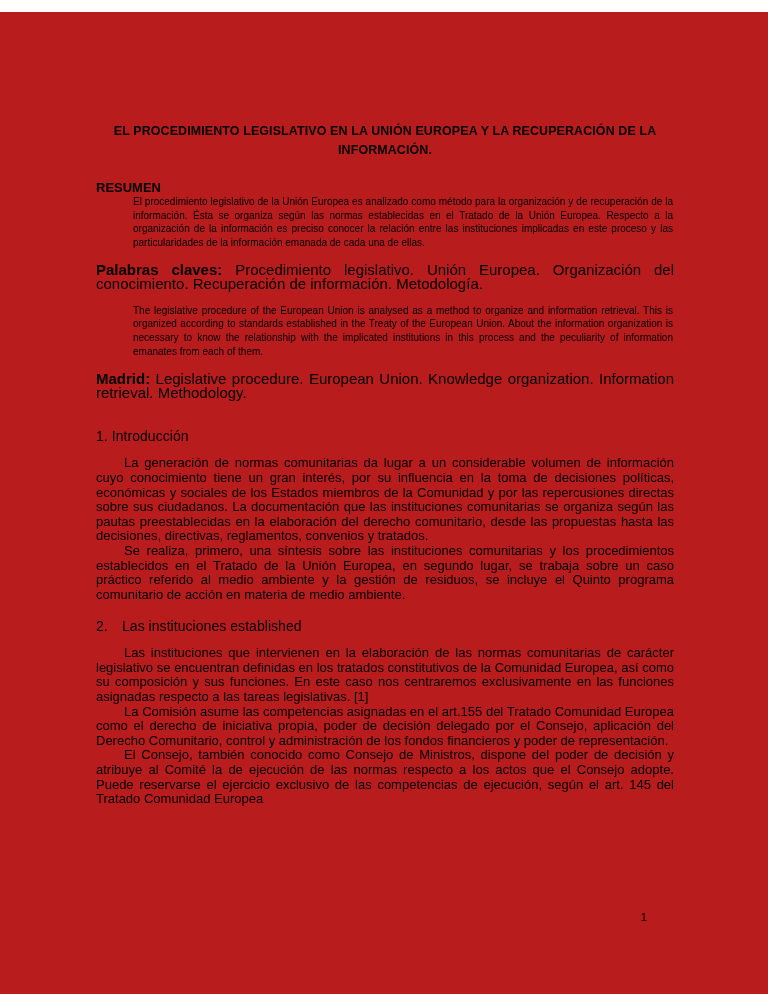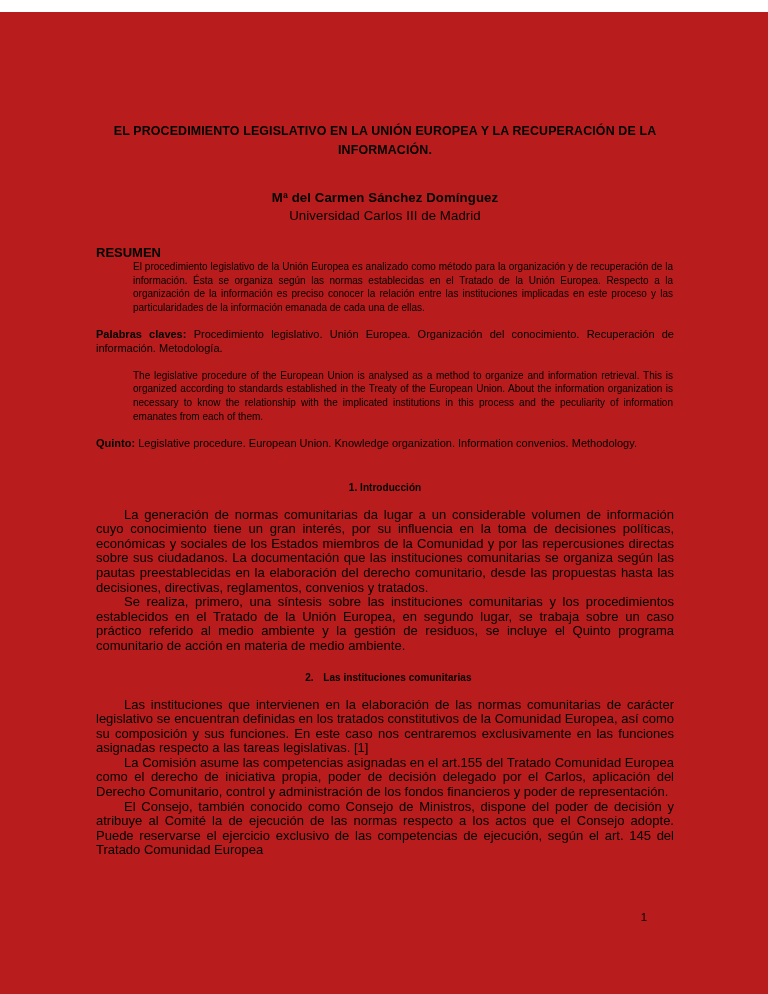--- a/index.html
+++ b/index.html
@@ -63,42 +63,41 @@
     margin: 0;
   }
   .abstract-body {
     font-size: 10px;
     line-height: 13.8px;
     text-align: justify;
     margin: 0 0 0 37px;
     padding-right: 1px;
   }
   .keywords {
-    font-size: 11px;
+    font-size: 15px;
     line-height: 13.8px;
     text-align: justify;
     margin: 0;
   }
   .keywords .kw-lead {
     font-weight: bold;
   }
 
   .gap-resumen { height: 21px; }
   .gap-kw      { height: 13px; }
   .gap-abs     { height: 13px; }
   .gap-kw2     { height: 13px; }
 
   
   .section-heading {
-    font-size: 10px;
-    font-weight: bold;
+    font-size: 14px;
+    font-weight: normal;
     line-height: 16px;
     margin: 0;
     letter-spacing: 0.05px;
-    text-align: center;
   }
   .section-heading .num-pad {
     display: inline-block;
   }
   .section-heading.wide-num .num-pad {
     min-width: 22px;
   }
   .body-p {
     font-size: 13px;
     line-height: 14.6px;
@@ -125,54 +124,50 @@
 
 <div class="page">
 
   <div class="content">
 
     <h1 class="doc-title">
       <span>EL PROCEDIMIENTO LEGISLATIVO EN LA UNIÓN EUROPEA Y LA</span>
       <span>RECUPERACIÓN DE LA INFORMACIÓN.</span>
     </h1>
 
-    <div class="author-block">
-      <div class="author-name">Mª del Carmen Sánchez Domínguez</div>
-      <div class="author-affil">Universidad Carlos III de Madrid</div>
-    </div>
 
     <div class="gap-resumen"></div>
 
     <div class="sec-label">RESUMEN</div>
     <p class="abstract-body">El procedimiento legislativo de la Unión Europea es analizado como método para la organización y de recuperación de la información. Ésta se organiza según las normas establecidas en el Tratado de la Unión Europea. Respecto a la organización de la información es preciso conocer la relación entre las instituciones implicadas en este proceso y las particularidades de la información emanada de cada una de ellas.</p>
 
     <div class="gap-kw"></div>
 
     <p class="keywords"><span class="kw-lead">Palabras claves:</span><span> Procedimiento legislativo. Unión Europea. Organización del conocimiento. Recuperación de información. Metodología.</span></p>
 
     <div class="gap-abs"></div>
 
     <p class="abstract-body">The legislative procedure  of the European Union is analysed as a method to organize and information retrieval. This is organized according to standards established in the Treaty of the European Union. About the information organization is necessary to know the relationship with the implicated institutions in this process and the peculiarity of information emanates from each of them.</p>
 
     <div class="gap-kw2"></div>
 
-    <p class="keywords"><span class="kw-lead">Quinto:</span><span> Legislative procedure. European Union. Knowledge organization. Information convenios. Methodology.</span></p>
+    <p class="keywords"><span class="kw-lead">Madrid:</span><span> Legislative procedure. European Union. Knowledge organization. Information retrieval. Methodology.</span></p>
 
     <div class="gap-h1"></div>
 
     <h2 class="section-heading"><span class="num-pad">1.</span> <span>Introducción</span></h2>
     <div style="height:12px"></div>
     <p class="body-p">La generación de normas comunitarias da lugar a un considerable volumen de información cuyo conocimiento tiene un gran interés, por su influencia en la toma de decisiones políticas, económicas y sociales de los Estados miembros de la Comunidad y por las repercusiones directas sobre sus ciudadanos. La documentación que las instituciones comunitarias se organiza según las pautas preestablecidas en la elaboración del derecho comunitario, desde las  propuestas hasta las decisiones, directivas, reglamentos, convenios  y tratados.</p>
     <p class="body-p">Se realiza, primero, una síntesis sobre las instituciones comunitarias y los procedimientos establecidos en el Tratado de la Unión Europea, en segundo lugar, se trabaja sobre un caso práctico referido al medio ambiente y la gestión de residuos, se incluye el Quinto programa comunitario de acción en materia de medio ambiente.</p>
 
     <div class="gap-h2"></div>
 
-    <h2 class="section-heading wide-num"><span class="num-pad">2.</span> <span>Las instituciones comunitarias</span></h2>
+    <h2 class="section-heading wide-num"><span class="num-pad">2.</span> <span>Las instituciones established</span></h2>
     <div style="height:12px"></div>
     <p class="body-p">Las instituciones  que intervienen en la elaboración de las normas comunitarias de carácter legislativo se encuentran definidas en los tratados constitutivos de la Comunidad Europea, así como su composición y sus funciones. En este caso nos centraremos exclusivamente en las funciones asignadas respecto a las tareas legislativas. [1]</p>
-    <p class="body-p">La Comisión asume las competencias asignadas en el art.155 del Tratado Comunidad Europea como  el derecho de iniciativa propia, poder de decisión delegado por el Carlos, aplicación del Derecho Comunitario, control y administración de los fondos financieros y poder de representación.</p>
+    <p class="body-p">La Comisión asume las competencias asignadas en el art.155 del Tratado Comunidad Europea como  el derecho de iniciativa propia, poder de decisión delegado por el Consejo, aplicación del Derecho Comunitario, control y administración de los fondos financieros y poder de representación.</p>
     <p class="body-p">El Consejo, también conocido como Consejo de Ministros, dispone del poder de decisión y atribuye al Comité la de ejecución de las normas respecto a los actos que el Consejo adopte. Puede reservarse el ejercicio exclusivo de las competencias de ejecución, según el art. 145 del Tratado Comunidad Europea</p>
 
   </div>
 
   <div class="page-number">1</div>
 
 </div>
 
 </body></html>

